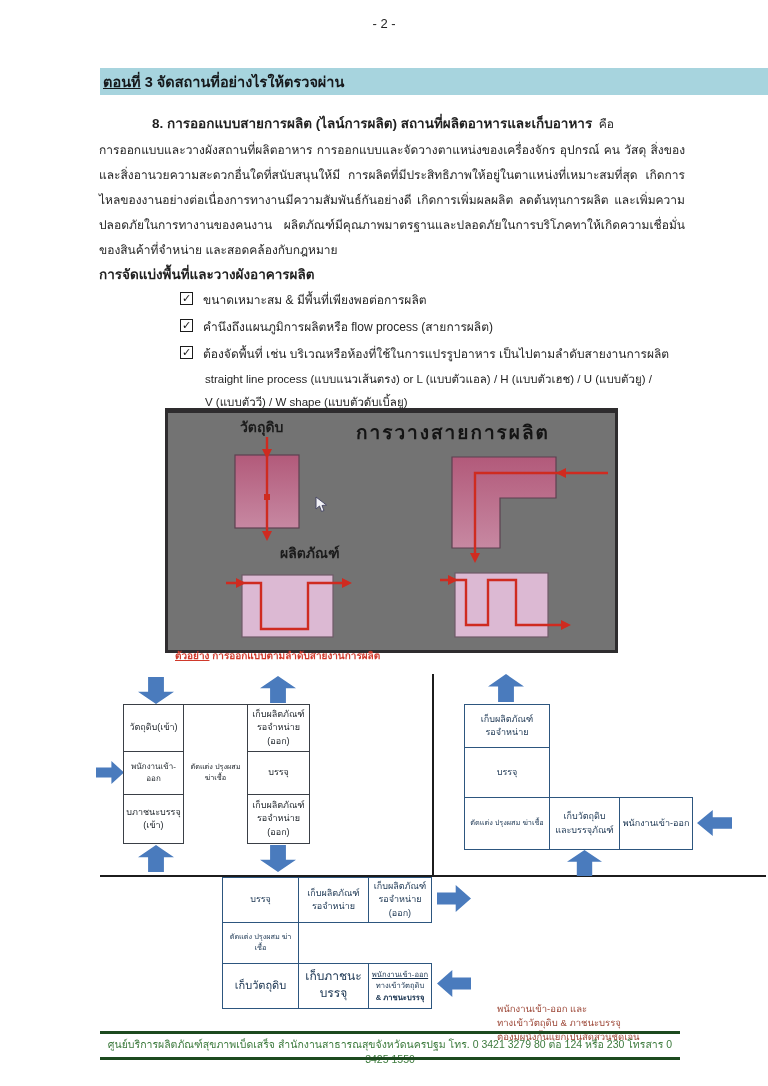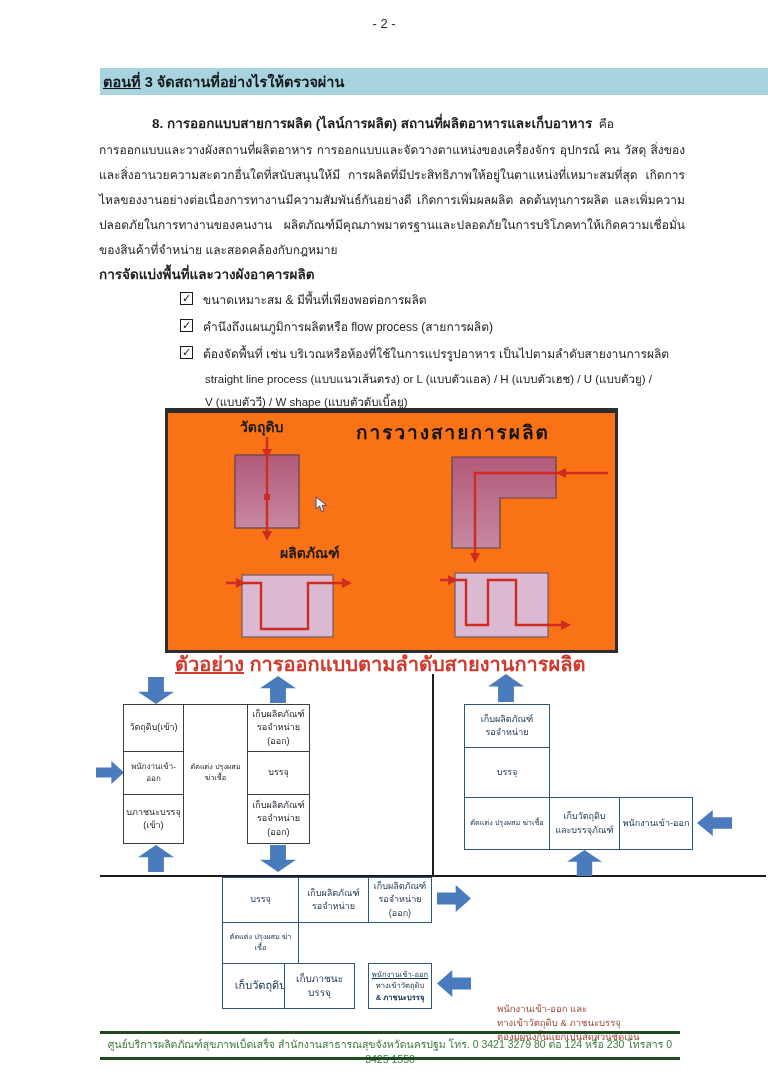--- a/index.html
+++ b/index.html
@@ -15,26 +15,26 @@
   .h8 .tail{font-size:12px;}
   .para{top:138px;left:99px;width:586px;font-size:12px;line-height:25px;text-align:justify;}
   .subhead{top:263px;left:99px;font-size:13.5px;font-weight:bold;}
   .chk{left:180px;width:520px;font-size:12px;display:flex;gap:10px;align-items:flex-start;}
   .chk1{top:290px;} .chk2{top:317px;} .chk3{top:344px;}
   .chksub1{top:370px;left:205px;font-size:11.5px;}
   .chksub2{top:393px;left:205px;font-size:11.5px;}
   .checkbox{flex:0 0 auto;width:11px;height:11px;border:1.6px solid #1c1c1c;margin-top:2px;
             display:flex;align-items:center;justify-content:center;font-size:11px;font-weight:bold;color:#111;line-height:1;}
   
-  .photo{top:408px;left:165px;width:447px;height:237px;background:#f97316;
+  .photo{top:408px;left:165px;width:447px;height:237px;background:#737373;
          border:3px solid #2e2c2e;border-top-width:5px;box-sizing:content-box;}
   .photo-label{position:absolute;font-weight:bold;color:#1b1b1b;font-size:14px;}
   .photo-title{position:absolute;left:188px;top:4px;font-weight:bold;color:#141414;font-size:19px;letter-spacing:2px;}
   
-  .caption{top:648px;left:175px;font-size:20px;font-weight:bold;color:#d0392b;}
+  .caption{top:648px;left:175px;font-size:10px;font-weight:bold;color:#d0392b;}
   
   .dg{top:672px;left:0;width:768px;height:345px;}
   .dg .cell{position:absolute;border:1.4px solid #2d567f;box-sizing:border-box;background:#fff;
             display:flex;align-items:center;justify-content:center;text-align:center;
             font-size:9px;color:#17324f;line-height:1.45;white-space:pre-line;padding:1px;}
   .dg .dark{border-color:#3a3f46;color:#20262c;}
   .dg .tiny{font-size:7.3px;}
   .dg .mid2{font-size:8px;}
   .vline{left:432px;top:2px;width:2px;height:202px;background:#1c1c1c;}
   .hline{left:100px;top:203px;width:666px;height:2.4px;background:#1c1c1c;}
@@ -163,21 +163,21 @@
     <div class="barrow a-up" style="left:567px;top:178px;width:35px;height:26px;"></div>
 
     <div class="cell" style="left:222px;top:205px;width:77px;height:46px;">บรรจุ</div>
     <div class="cell" style="left:298px;top:205px;width:71px;height:46px;">เก็บผลิตภัณฑ์
 รอจำหน่าย</div>
     <div class="cell" style="left:368px;top:205px;width:64px;height:46px;">เก็บผลิตภัณฑ์
 รอจำหน่าย (ออก)</div>
     <div class="barrow a-right" style="left:437px;top:213px;width:34px;height:27px;"></div>
     <div class="cell tiny" style="left:222px;top:250px;width:77px;height:42px;">ตัดแต่ง ปรุงผสม ฆ่าเชื้อ</div>
     <div class="cell" style="left:222px;top:291px;width:77px;height:46px;font-size:11px;">เก็บวัตถุดิบ</div>
-    <div class="cell tiny" style="left:284px;top:291px;width:71px;height:46px;font-size:10px;">เก็บภาชนะบรรจุ</div>
+    <div class="cell tiny" style="left:298px;top:291px;width:71px;height:46px;font-size:12px;font-family:Liberation Mono, monospace;">เก็บภาชนะบรรจุ</div>
     <div class="cell" style="left:368px;top:291px;width:64px;height:46px;flex-direction:column;font-size:7.6px;line-height:1.5;">
       <span class="ulin">พนักงานเข้า-ออก</span>
       <span>ทางเข้าวัตถุดิบ</span>
       <span class="bamp">&amp; ภาชนะบรรจุ</span>
     </div>
     <div class="barrow a-left" style="left:437px;top:298px;width:34px;height:27px;"></div>
 
     <div class="note">
       <div>พนักงานเข้า-ออก และ</div>
       <div>ทางเข้าวัตถุดิบ &amp; ภาชนะบรรจุ</div>

